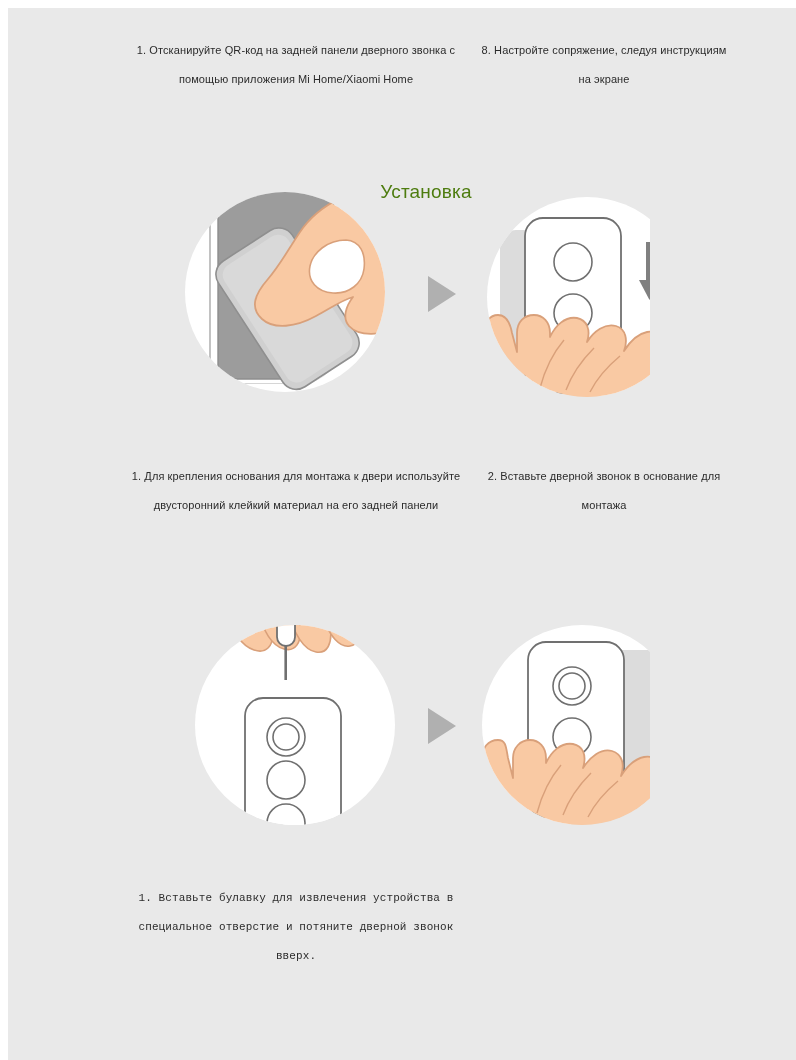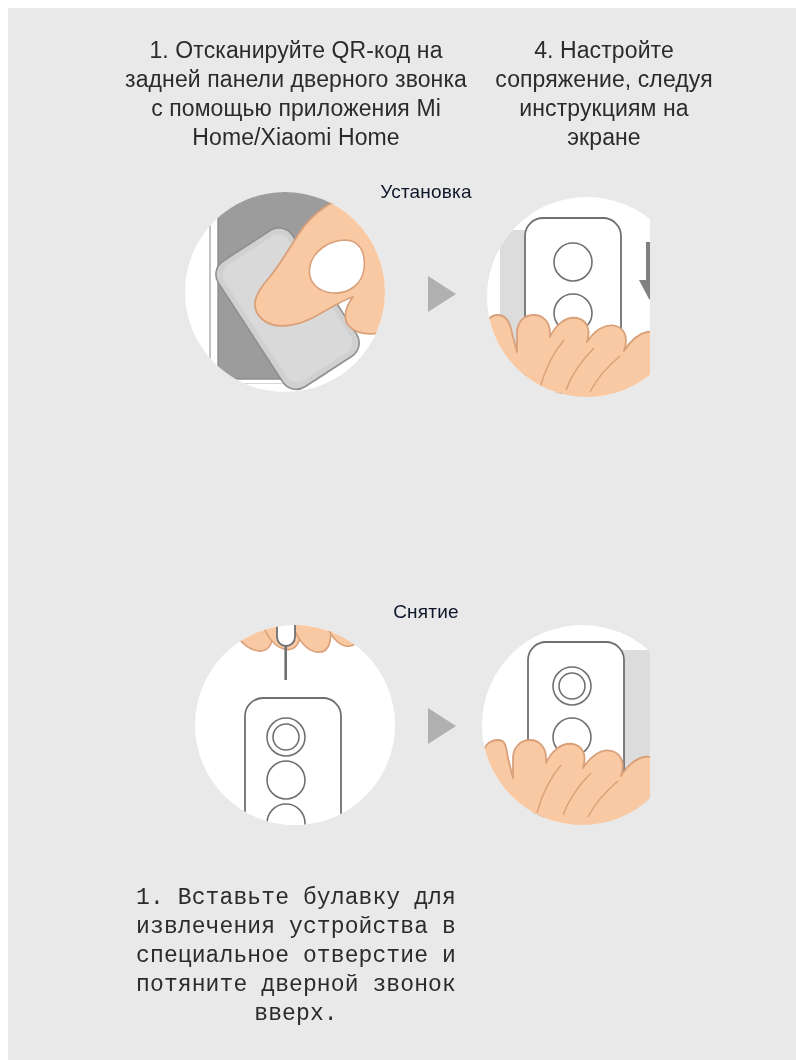--- a/index.html
+++ b/index.html
@@ -29,31 +29,31 @@
     left: -8px; top: -8px;
     width: 796px;
     height: 1060px;
   }
 
   
   .caption {
     position: absolute;
     text-align: center;
     color: #2b2b2b;
-    font-size: 23px;
+    font-size: 11px;
     line-height: 29px;
     font-weight: 400;
     letter-spacing: 0.1px;
     white-space: pre-line;
   }
 
   .section-title {
     position: absolute;
     text-align: center;
-    color: #0f172a;
+    color: #4d7c0f;
     font-size: 19px;
     line-height: 24px;
     font-weight: 400;
     letter-spacing: 0.2px;
   }
 
   
   #cap-top-left   { left: 120px; top: 36px;  width: 352px; }
   #cap-top-right  { left: 480px; top: 36px;  width: 248px; }
   #cap-mid-left   { left: 120px; top: 462px; width: 352px; }
@@ -74,21 +74,21 @@
   .stage svg { display: block; }
 </style>
 </head>
 <body>
 
 <div id="page">
 <div class="inner">
 
   <div class="caption" id="cap-top-left">1. Отсканируйте QR-код на задней панели дверного звонка с помощью приложения Mi Home/Xiaomi Home</div>
 
-  <div class="caption" id="cap-top-right">4. Настройте сопряжение, следуя инструкциям на экране</div>
+  <div class="caption" id="cap-top-right">8. Настройте сопряжение, следуя инструкциям на экране</div>
 
   <div class="section-title" id="title-install">Установка</div>
 
   <div class="stage" id="stage-install">
     <svg width="500" height="230" viewBox="0 0 500 230" xmlns="http://www.w3.org/2000/svg">
       <defs>
         <clipPath id="clipL">
               <circle cx="135" cy="112" r="100"></circle>
             </clipPath>
         <clipPath id="clipR">
@@ -173,23 +173,24 @@
         </g>
 
         <g>
           <rect x="496" y="62" width="7" height="42" fill="#808080"></rect>
           <polygon points="489,100 510,100 499.5,120" fill="#808080"></polygon>
         </g>
       </g>
     </svg>
   </div>
 
-
-
-  <div class="section-title" id="title-remove">Снятие</div>
+  <div class="caption" id="cap-mid-left">1. Для крепления основания для монтажа к двери используйте двусторонний клейкий материал на его задней панели</div>
+
+  <div class="caption" id="cap-mid-right">2. Вставьте дверной звонок в основание для монтажа</div>
+
 
   <div class="stage" id="stage-remove">
     <svg width="500" height="250" viewBox="0 0 500 250" xmlns="http://www.w3.org/2000/svg">
       <defs>
         <clipPath id="clipL2">
               <circle cx="145" cy="125" r="100"></circle>
             </clipPath>
         <clipPath id="clipR2">
               <circle cx="432" cy="125" r="100"></circle>
             </clipPath>

